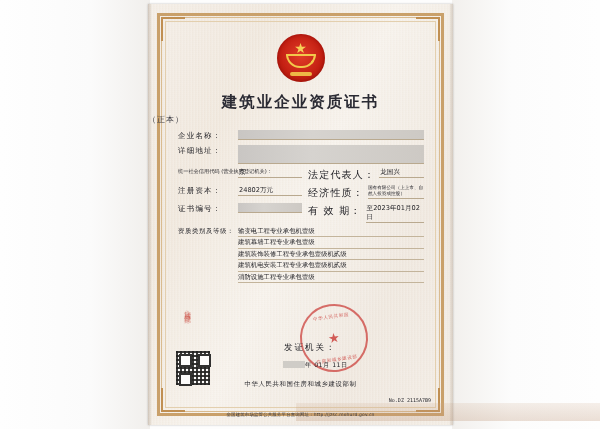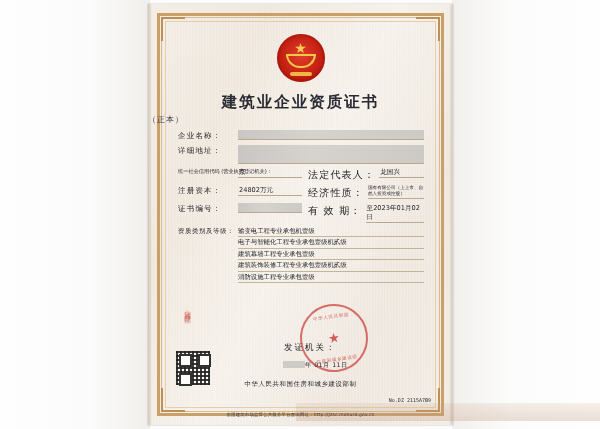--- a/index.html
+++ b/index.html
@@ -432,23 +432,23 @@
         <span class="lbl wide">证书编号：</span>
         <span class="val blur short"></span>
         <span class="sub-lbl">有 效 期：</span>
         <span class="val">至2023年01月02日</span>
       </div>
 
       <div class="qual">
         <span class="qlbl">资质类别及等级：</span>
         <span class="qlist">
           <span class="qitem" style="display:block">输变电工程专业承包机壹级</span>
-          <span class="qitem" style="display:block">电子与智能化工程专业承包壹级机贰级</span>
           <span class="qitem" style="display:block">建筑幕墙工程专业承包壹级</span>
           <span class="qitem" style="display:block">建筑装饰装修工程专业承包壹级机贰级</span>
+          <span class="qitem" style="display:block">建筑机电安装工程专业承包壹级机贰级</span>
           <span class="qitem" style="display:block">消防设施工程专业承包壹级</span>
         </span>
       </div>
     </div>
 
     <div class="side-stamp">住房和城乡建设部</div>
 
     <div class="seal">
       <div class="arc-top">中华人民共和国</div>
       <div class="star2">★</div>

